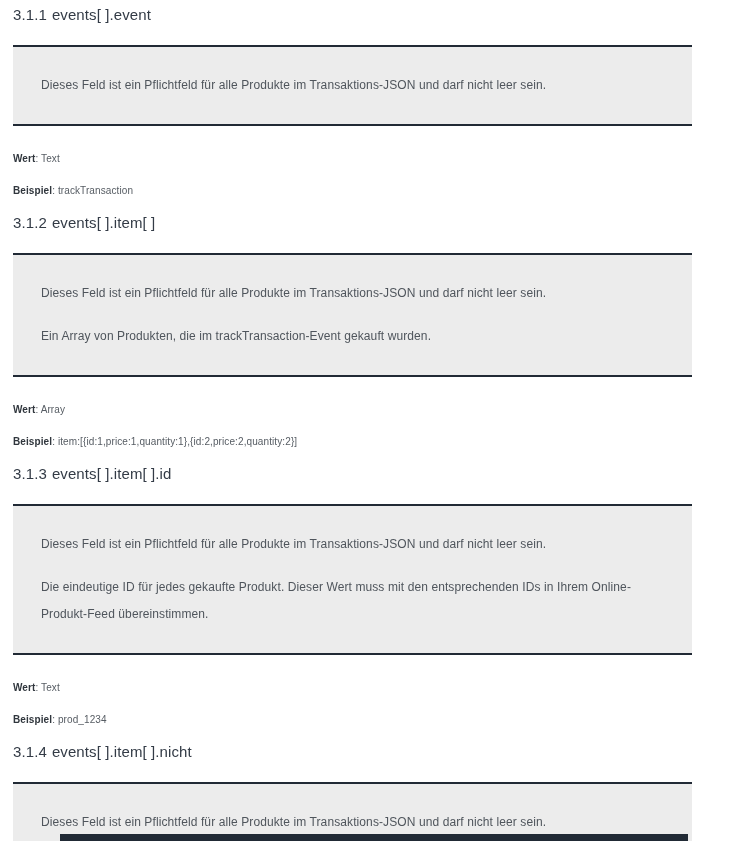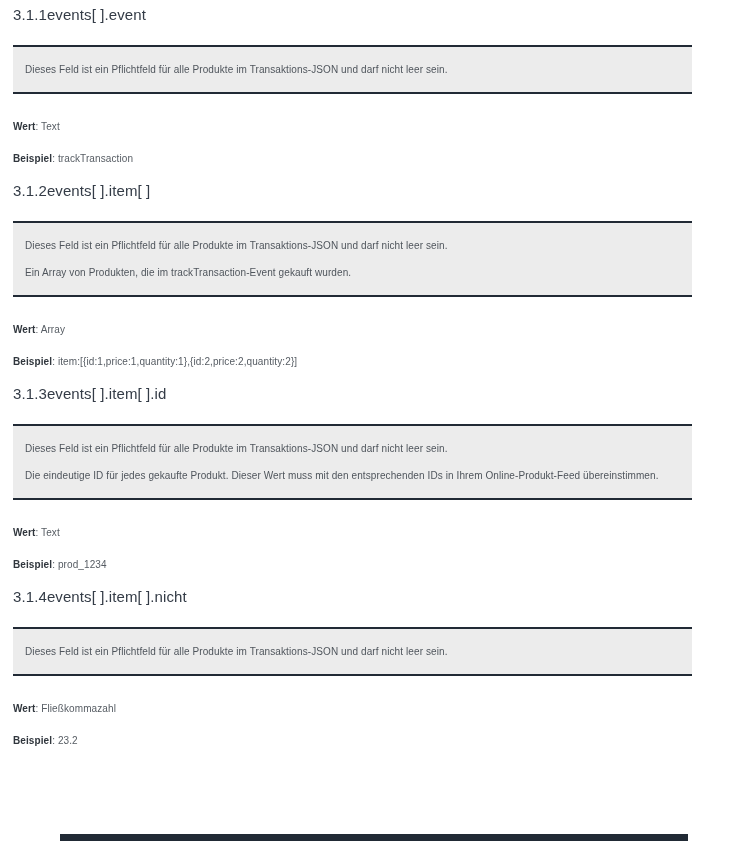--- a/index.html
+++ b/index.html
@@ -15,32 +15,32 @@
     color: #4f555c;
   }
   h4.section-heading {
     font-size: 15px;
     line-height: 20px;
     margin: 0 0 20px 0;
     font-weight: 400;
     color: #333b46;
     letter-spacing: 0.1px;
   }
-  h4.section-heading .num { font-weight: 400; }
+  h4.section-heading .num { font-weight: 400; margin-right: 5px; }
   h4.section-heading .field { font-weight: 400; }
   .note-box {
     background: #ececec;
     border-top: 2px solid #212a35;
     border-bottom: 2px solid #212a35;
     padding: 9px 12px;
     margin: 20px 0 23px 0;
   }
   .note-box p {
-    margin: 0;
-    font-size: 10px;
+    margin: 16px;
+    font-size: 12px;
     line-height: 27px;
     color: #4f555c;
     letter-spacing: 0.1px;
   }
   .kv {
     margin: 0 0 12px 0;
     font-size: 10px;
     line-height: 20px;
     color: #565c63;
     letter-spacing: 0.1px;

